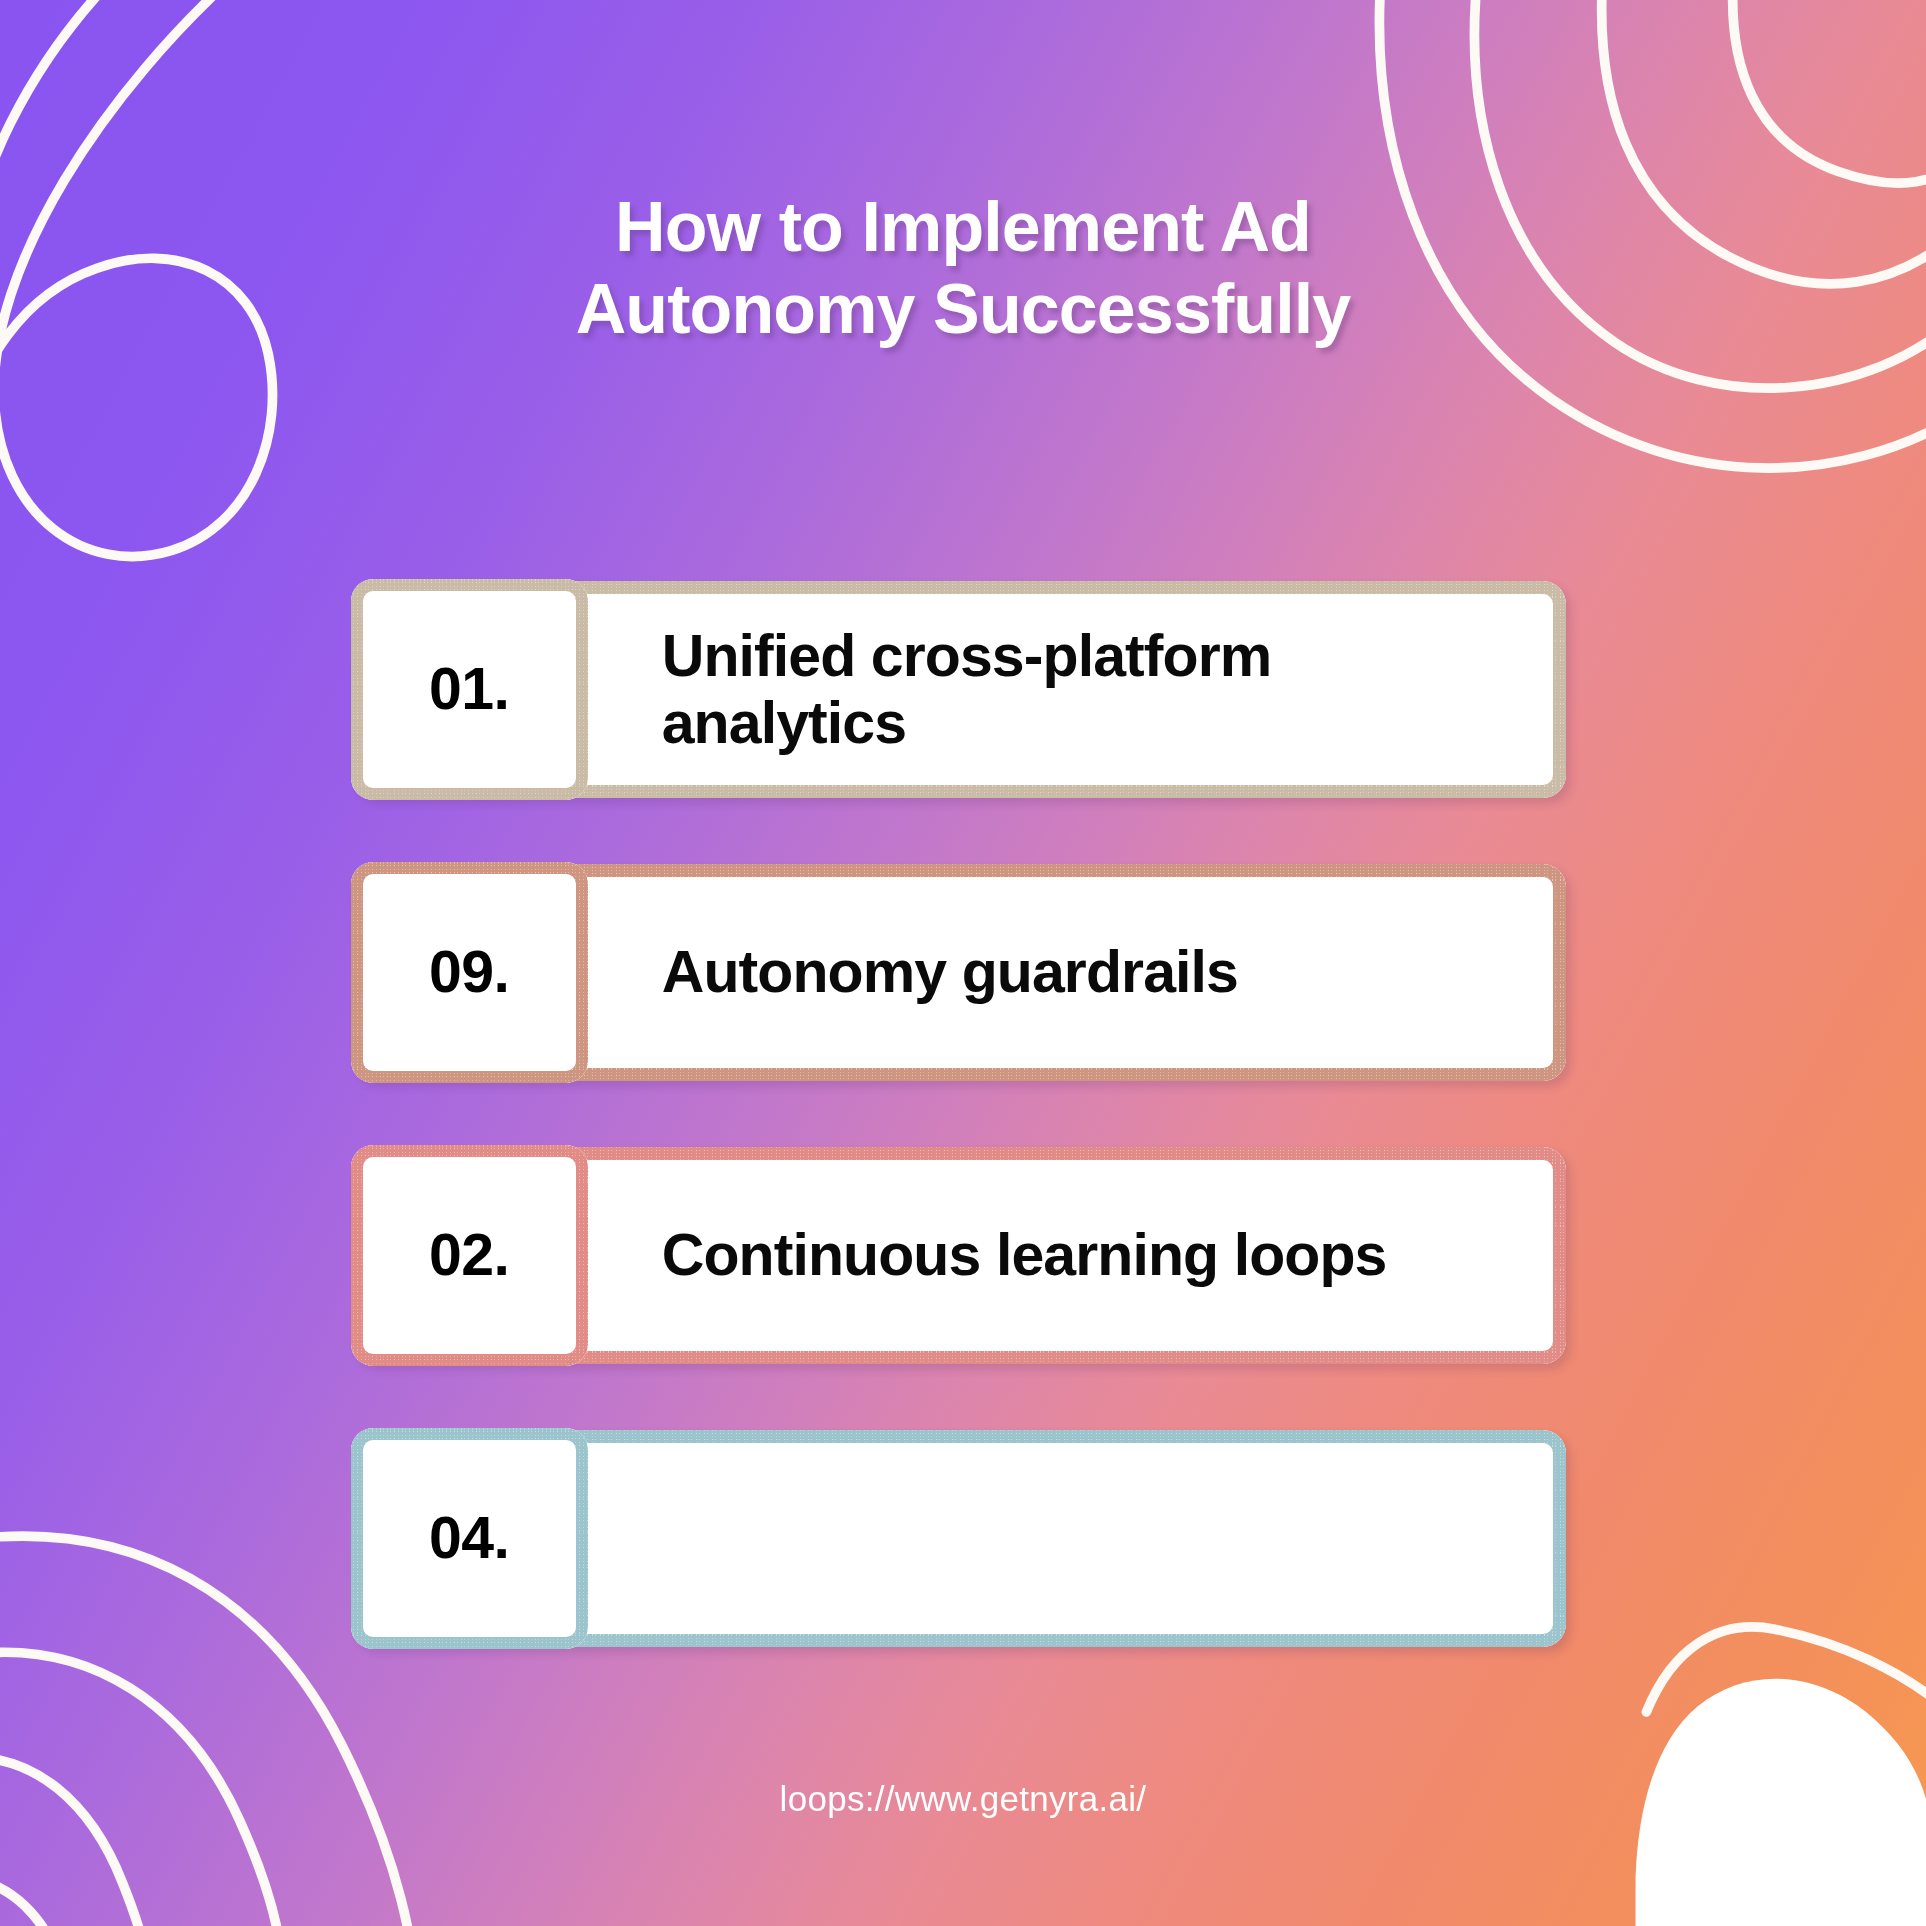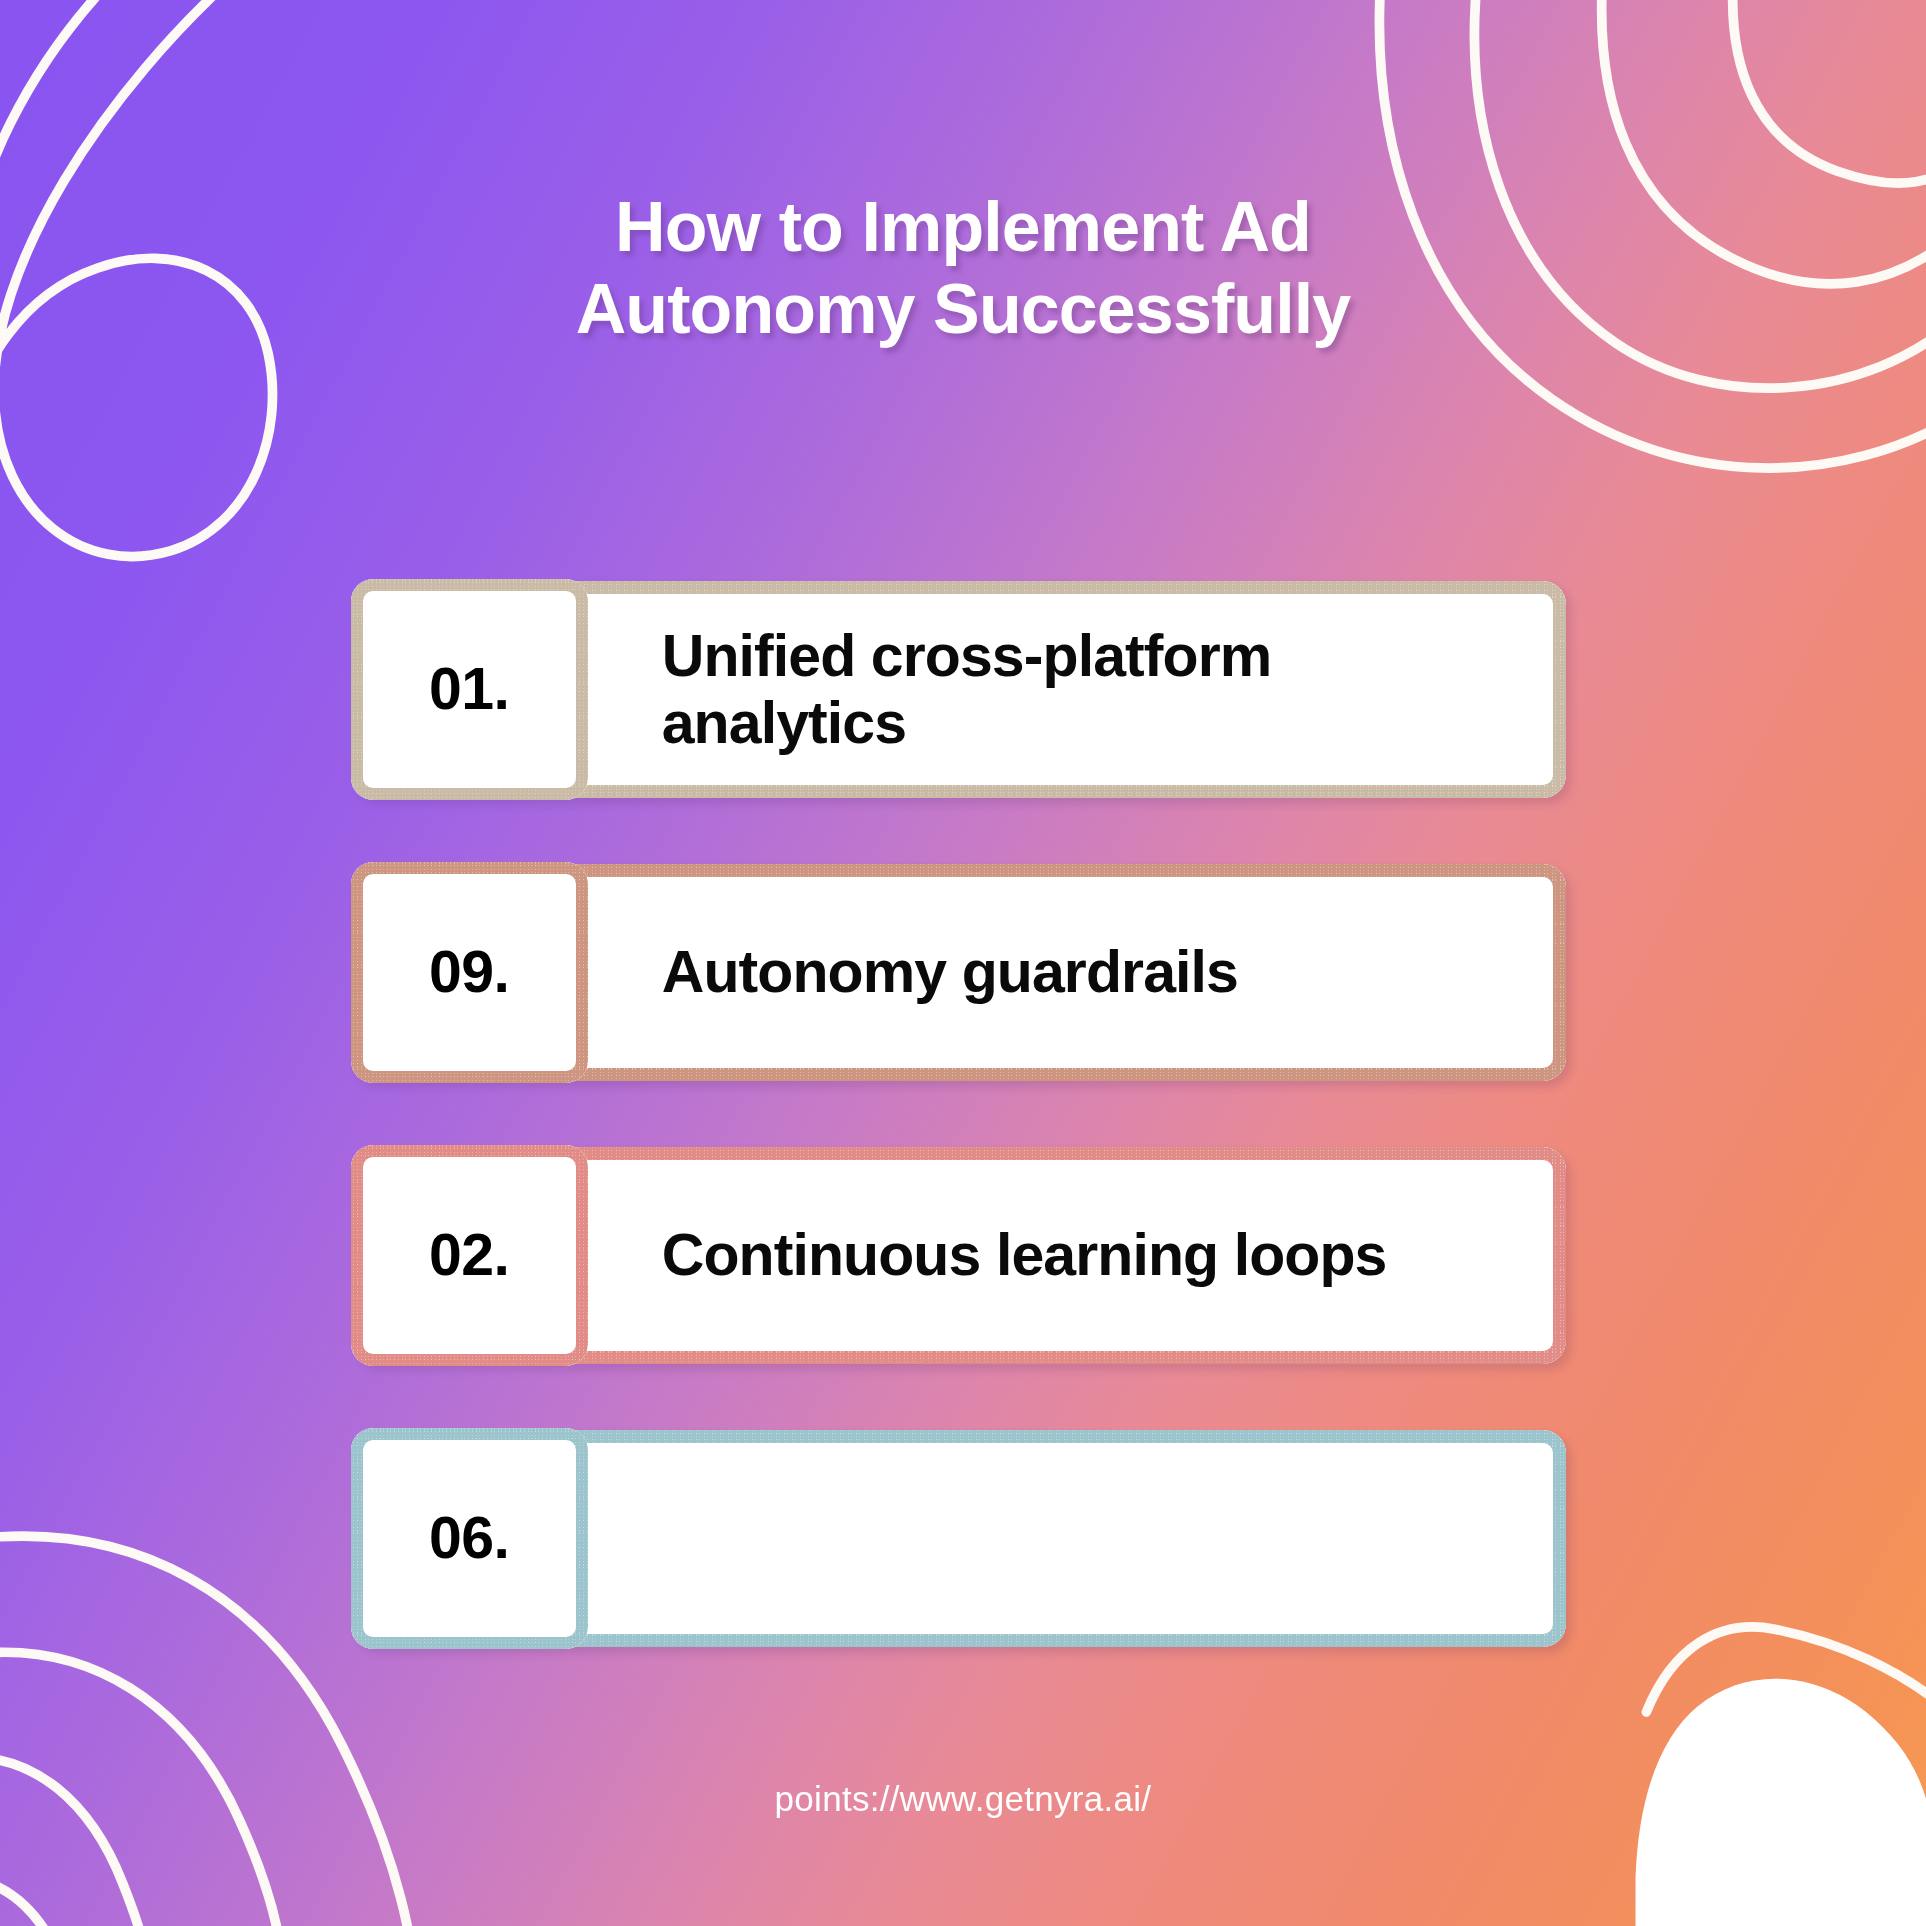--- a/index.html
+++ b/index.html
@@ -259,22 +259,22 @@
         <span class="card-number-text">02.</span>
       </div>
       <div class="card-label">
         <span class="card-label-text">Continuous learning loops</span>
       </div>
     </div>
 
     <div class="card" style="--frame-color:#9CC4CC">
       <div class="card-frame"></div>
       <div class="card-number">
-        <span class="card-number-text">06.</span>
+        <span class="card-number-text">04.</span>
       </div>
     </div>
 
   </div>
 
-  <div class="footer-url">points://www.getnyra.ai/</div>
+  <div class="footer-url">loops://www.getnyra.ai/</div>
 
 </div>
 
 
 </body></html>

